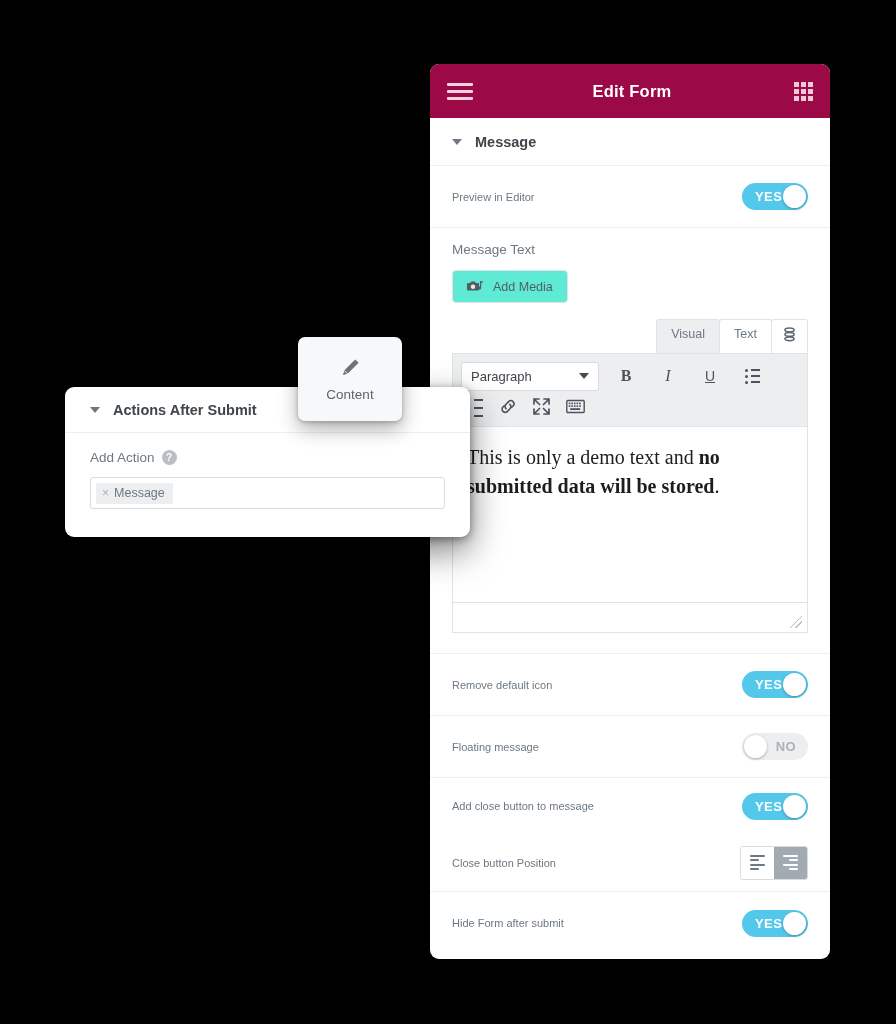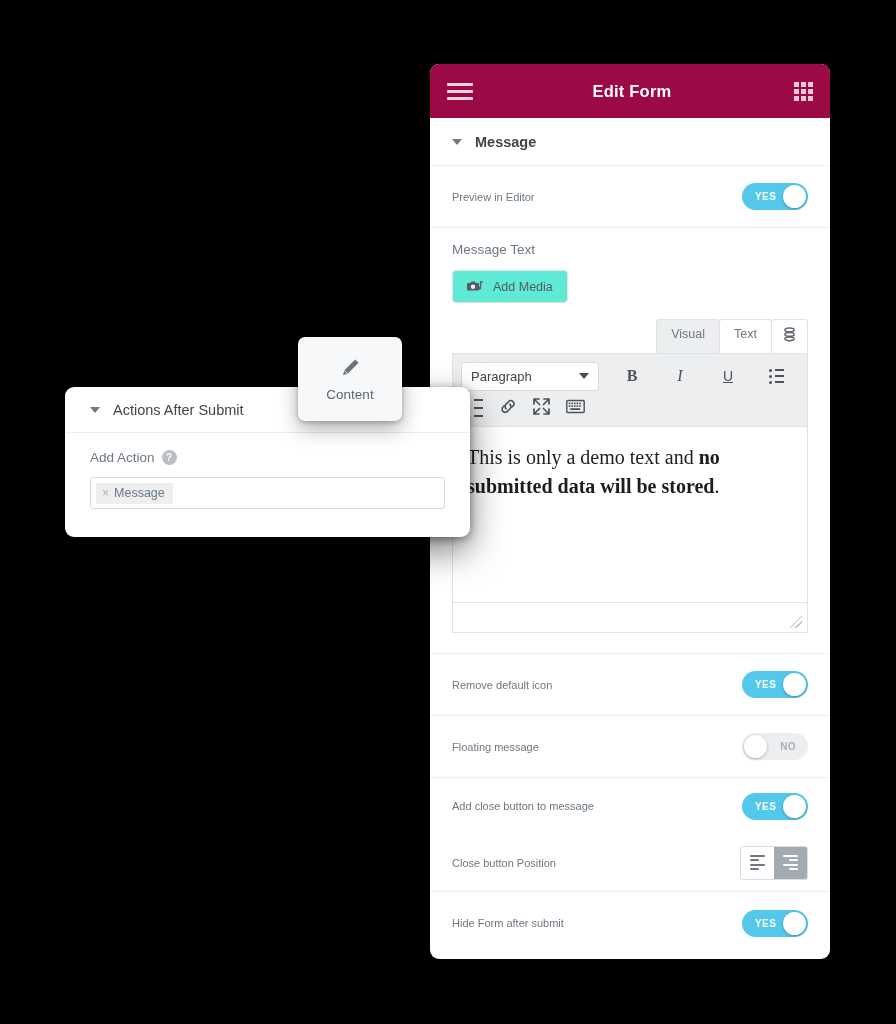--- a/index.html
+++ b/index.html
@@ -79,21 +79,21 @@
   .switch .knob {
     position: absolute; top: 2px;
     width: 23px; height: 23px; border-radius: 50%;
     background: #ffffff;
     box-shadow: 0 1px 3px rgba(0,0,0,0.28);
   }
   .switch.on .knob { right: 2px; }
   .switch.off .knob { left: 2px; }
   .switch .txt {
     position: absolute;
-    font-size: 10px; font-weight: bold; letter-spacing: 0.4px;
+    font-size: 13px; font-weight: bold; letter-spacing: 0.4px;
   }
   .switch.on .txt { left: 13px; color: #ffffff; }
   .switch.off .txt { right: 12px; color: #aab2b9; }
 
   
   .btn-group { display: flex; border-radius: 3px; overflow: hidden; border: 1px solid #d8dcdf; flex:none; }
   .btn-group > div {
     width: 33px; height: 32px;
     display: flex; align-items: center; justify-content: center;
     cursor: pointer; background: #ffffff;
@@ -126,21 +126,21 @@
     font-size: 12.5px; color: #6d7882;
     background: #ffffff; cursor: pointer;
     border-top-left-radius: 3px; border-top-right-radius: 3px;
     margin-left: -1px;
   }
   .etab.active { background: #eceef0; color: #6d7882; }
   .etab.icon-tab { padding: 7px 11px 8px 11px; }
 
   .editor-box { border: 1px solid #e0e3e6; background: #ffffff; }
   .editor-toolbar { background: #eceef0; border-bottom: 1px solid #e0e3e6; padding: 7px 8px 5px 8px; }
-  .tb-row { display: flex; align-items: center; gap: 18px; min-height: 30px; }
+  .tb-row { display: flex; align-items: center; gap: 12px; min-height: 30px; }
   .tb-row.second { gap: 16px; padding-left: 6px; padding-top: 4px; }
   .para-select {
     background: #ffffff; border: 1px solid #d8dcdf; border-radius: 3px;
     width: 138px; height: 29px;
     display: flex; align-items: center; justify-content: space-between;
     padding: 0 9px; font-size: 13px; color: #3f454b; cursor: pointer;
   }
   .sel-caret { width:0;height:0;border-left:5px solid transparent;border-right:5px solid transparent;border-top:6px solid #444c52; }
   .tb-btn {
     width: 30px; height: 28px;
@@ -190,21 +190,21 @@
     border-radius: 9px;
     box-shadow: 0 14px 34px rgba(0,0,0,0.5), 0 2px 8px rgba(0,0,0,0.4);
     overflow: hidden;
     z-index: 5;
   }
   .lp-head {
     display: flex; align-items: center; gap: 13px;
     padding: 15px 25px 14px 25px;
     border-bottom: 1px solid #eceef0;
   }
-  .lp-title { font-size: 14.5px; font-weight: normal; color: #3f454b; }
+  .lp-title { font-size: 14.5px; font-weight: bold; color: #3f454b; }
   .lp-body { padding: 17px 25px 0 25px; }
   .lp-field-label { font-size: 13.5px; color: #6d7882; display:flex; align-items:center; gap:7px; margin-bottom: 12px;}
   .help-icon {
     width: 15px; height: 15px; border-radius: 50%;
     background: #b9bfc4; color: #ffffff;
     font-size: 10px; font-weight: bold;
     display: flex; align-items: center; justify-content: center;
     cursor: pointer;
   }
   .token-input {

